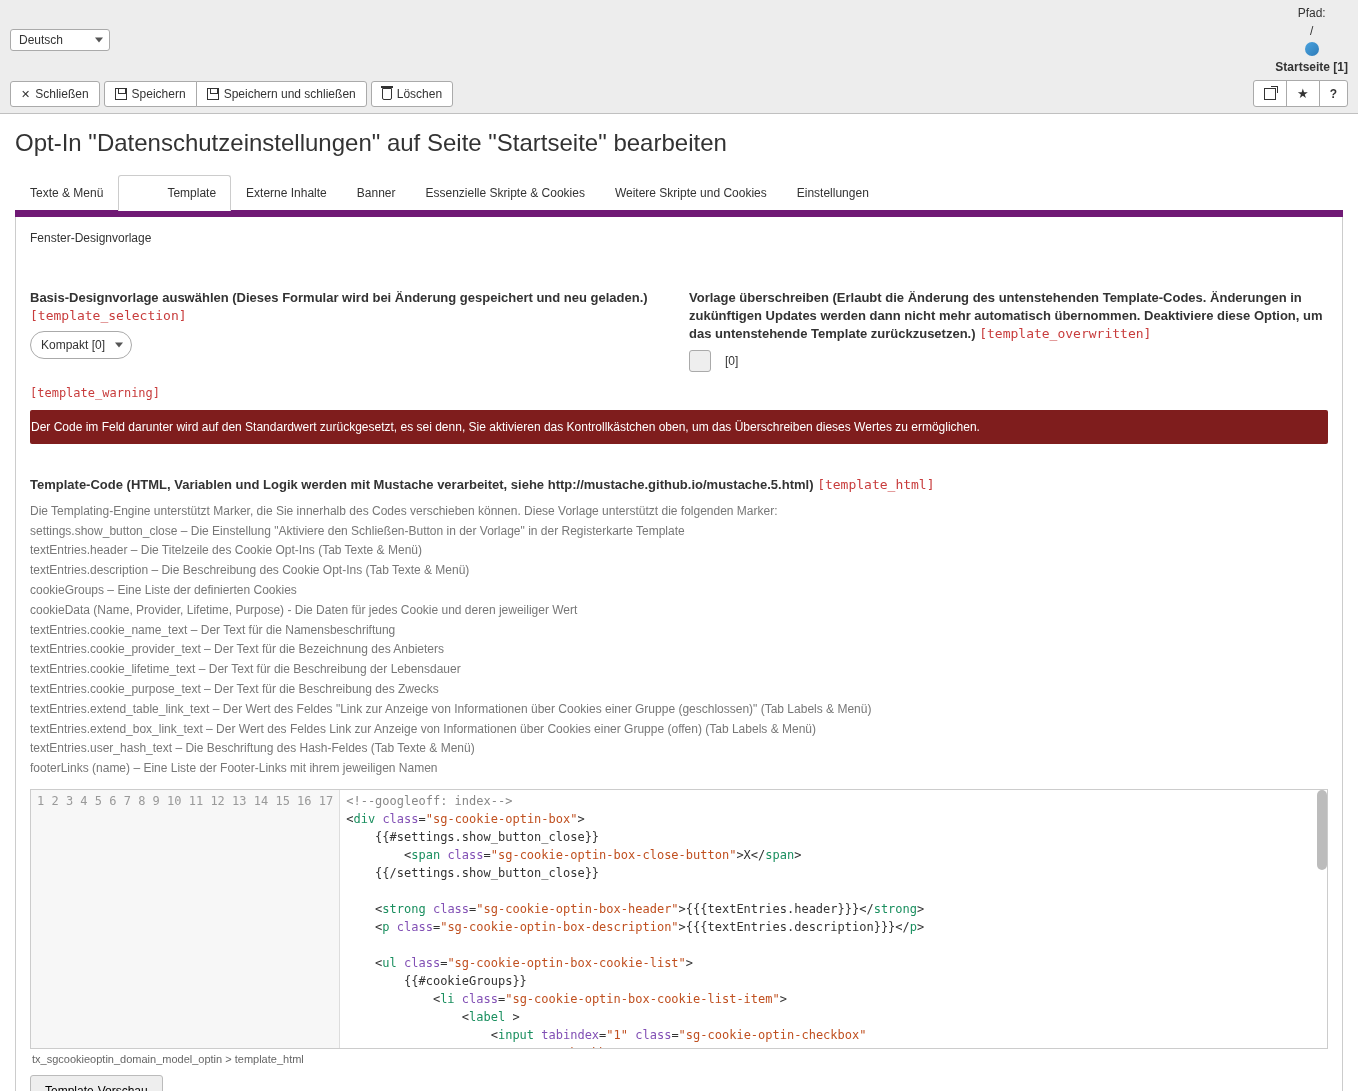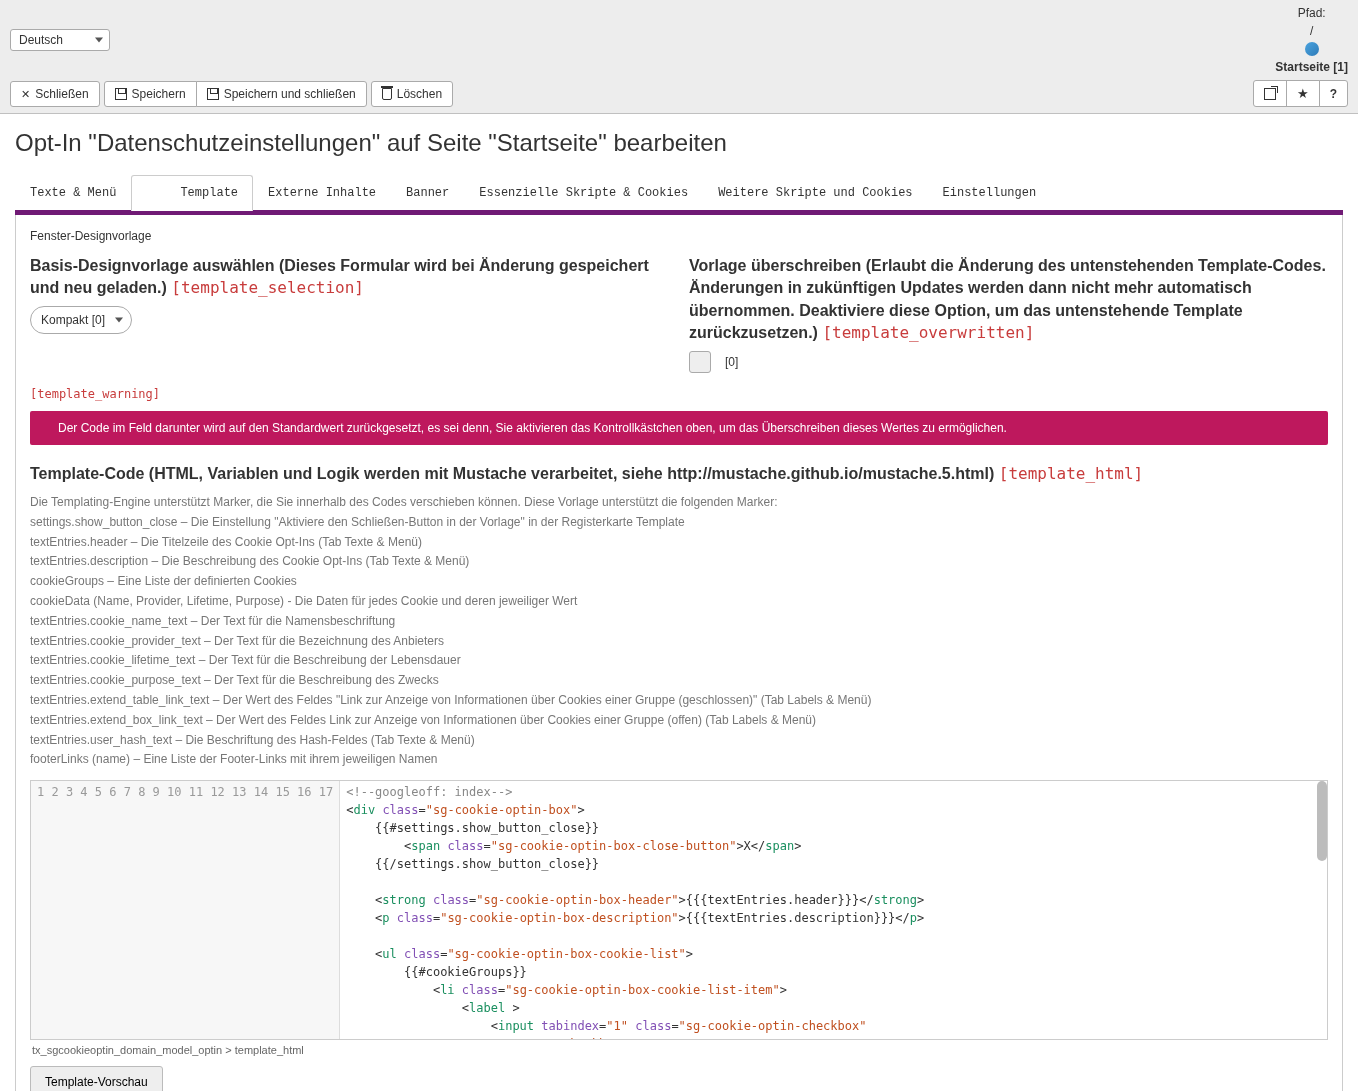--- a/index.html
+++ b/index.html
@@ -18,34 +18,34 @@
 .btn-group .btn:last-child { border-radius: 0 3px 3px 0; }
 .btn.single { border-radius: 3px; }
 .icon-x::before { content: "✕"; font-size: 11px; }
 .icon-save { width: 12px; height: 12px; border: 1px solid #333; position: relative; display: inline-block; }
 .icon-save::before { content: ""; position: absolute; top: 0; left: 2px; width: 6px; height: 4px; border: 1px solid #333; border-top: none; }
 .icon-trash { width: 10px; height: 12px; border: 1px solid #333; border-radius: 0 0 2px 2px; position: relative; display: inline-block; }
 .icon-trash::before { content: ""; position: absolute; top: -3px; left: -2px; width: 12px; height: 2px; background: #333; }
 .right-icons { display: flex; gap: 0; }
 .content { padding: 15px; }
 h1 { font-size: 24px; font-weight: 400; margin-bottom: 18px; }
-.tabs { display: flex; border-bottom: 5px solid #701a75; margin-bottom: 0; font-family: Liberation Mono, monospace; }
+.tabs { display: flex; border-bottom: 7px solid #701a75; margin-bottom: 0; }
 .tab { padding: 10px 14px; cursor: pointer; border: 1px solid transparent; margin-bottom: -1px; font-size: 12px; }
 .tab.active { background: #fff; border: 1px solid #ccc; border-bottom-color: #fff; border-radius: 3px 3px 0 0; padding-left: 48px; }
 .panel { border: 1px solid #ccc; border-top: none; padding: 14px; }
 .section-title { font-size: 12px; font-weight: 400; margin-bottom: 12px; }
 .two-col { display: flex; gap: 20px; margin-bottom: 14px; }
 .col { flex: 1; }
-.field-label { font-weight: bold; font-size: 16px; line-height: 1.4; margin-bottom: 6px; }
+.field-label { font-weight: bold; font-size: 13px; line-height: 1.4; margin-bottom: 6px; margin-top: 32px; }
 .code-tag { font-family: monospace; color: #c83c3c; font-weight: normal; }
 .select-box { background: #fff; border: 1px solid #aaa; border-radius: 14px; padding: 6px 26px 6px 10px; font-size: 12px; position: relative; display: inline-block; min-width: 100px; cursor: pointer; }
 .select-box::after { content: ""; position: absolute; right: 8px; top: 50%; width: 0; height: 0; border-left: 4px solid transparent; border-right: 4px solid transparent; border-top: 5px solid #555; transform: translateY(-50%); }
 .checkbox-row { display: flex; align-items: center; gap: 14px; margin-top: 6px; }
 .checkbox { width: 22px; height: 22px; border: 1px solid #aaa; border-radius: 3px; background: #eee; cursor: pointer; }
-.info-block { background: #be185d; color: #fff; padding: 10px 28px; margin: 10px 0 18px 0; font-size: 12px; border-radius: 2px; }
+.info-block { background: #7f1d1d; color: #fff; padding: 10px 1px; margin: 10px 0 18px 0; font-size: 12px; border-radius: 2px; }
 .template-warning { margin: 8px 0 6px 0; }
 .desc-text { color: #777; font-size: 12px; line-height: 1.65; margin: 8px 0 10px 0; white-space: pre-line; }
 .code-editor { display: flex; border: 1px solid #ccc; font-family: monospace; font-size: 12px; line-height: 1.5; height: 260px; overflow: hidden; position: relative; }
 .gutter { background: #f7f7f7; border-right: 1px solid #ddd; text-align: right; padding: 2px 6px; color: #999; user-select: none; min-width: 34px; }
 .code-body { padding: 2px 6px; flex: 1; white-space: pre; overflow: auto; }
 .scrollbar-stub { position: absolute; right: 0; top: 0; width: 10px; height: 80px; background: #bcbcbc; border-radius: 5px; }
 .cl-comment { color: #888; }
 .cl-tag { color: #1a8f5f; }
 .cl-attr { color: #8250b5; }
 .cl-string { color: #c05020; }

